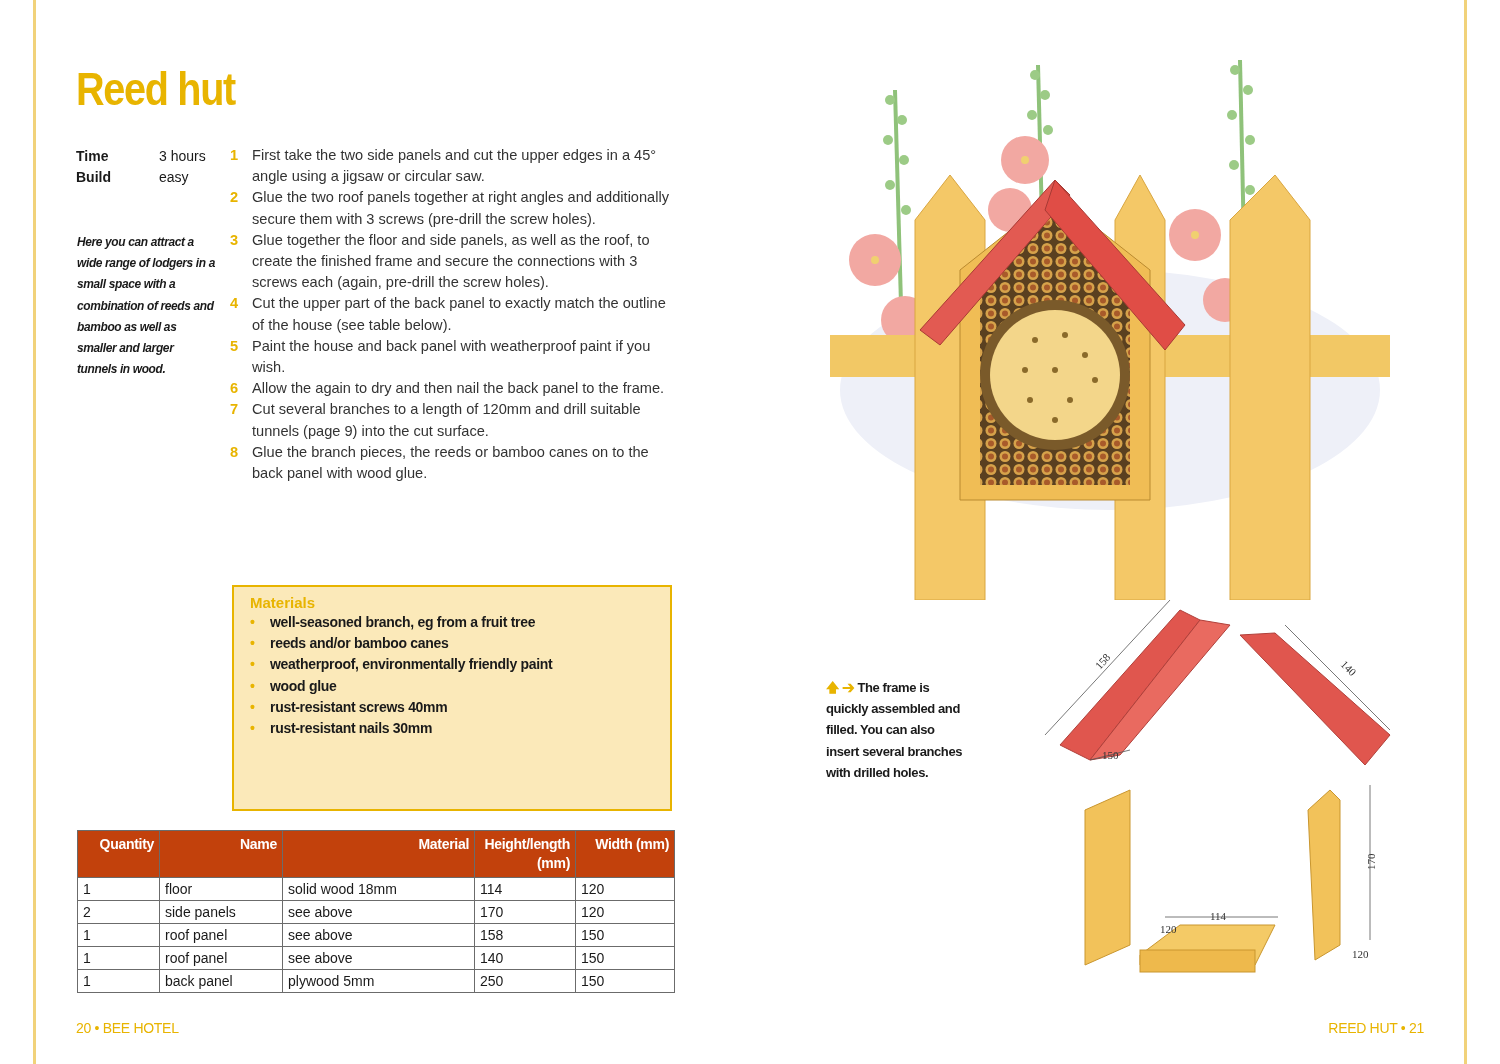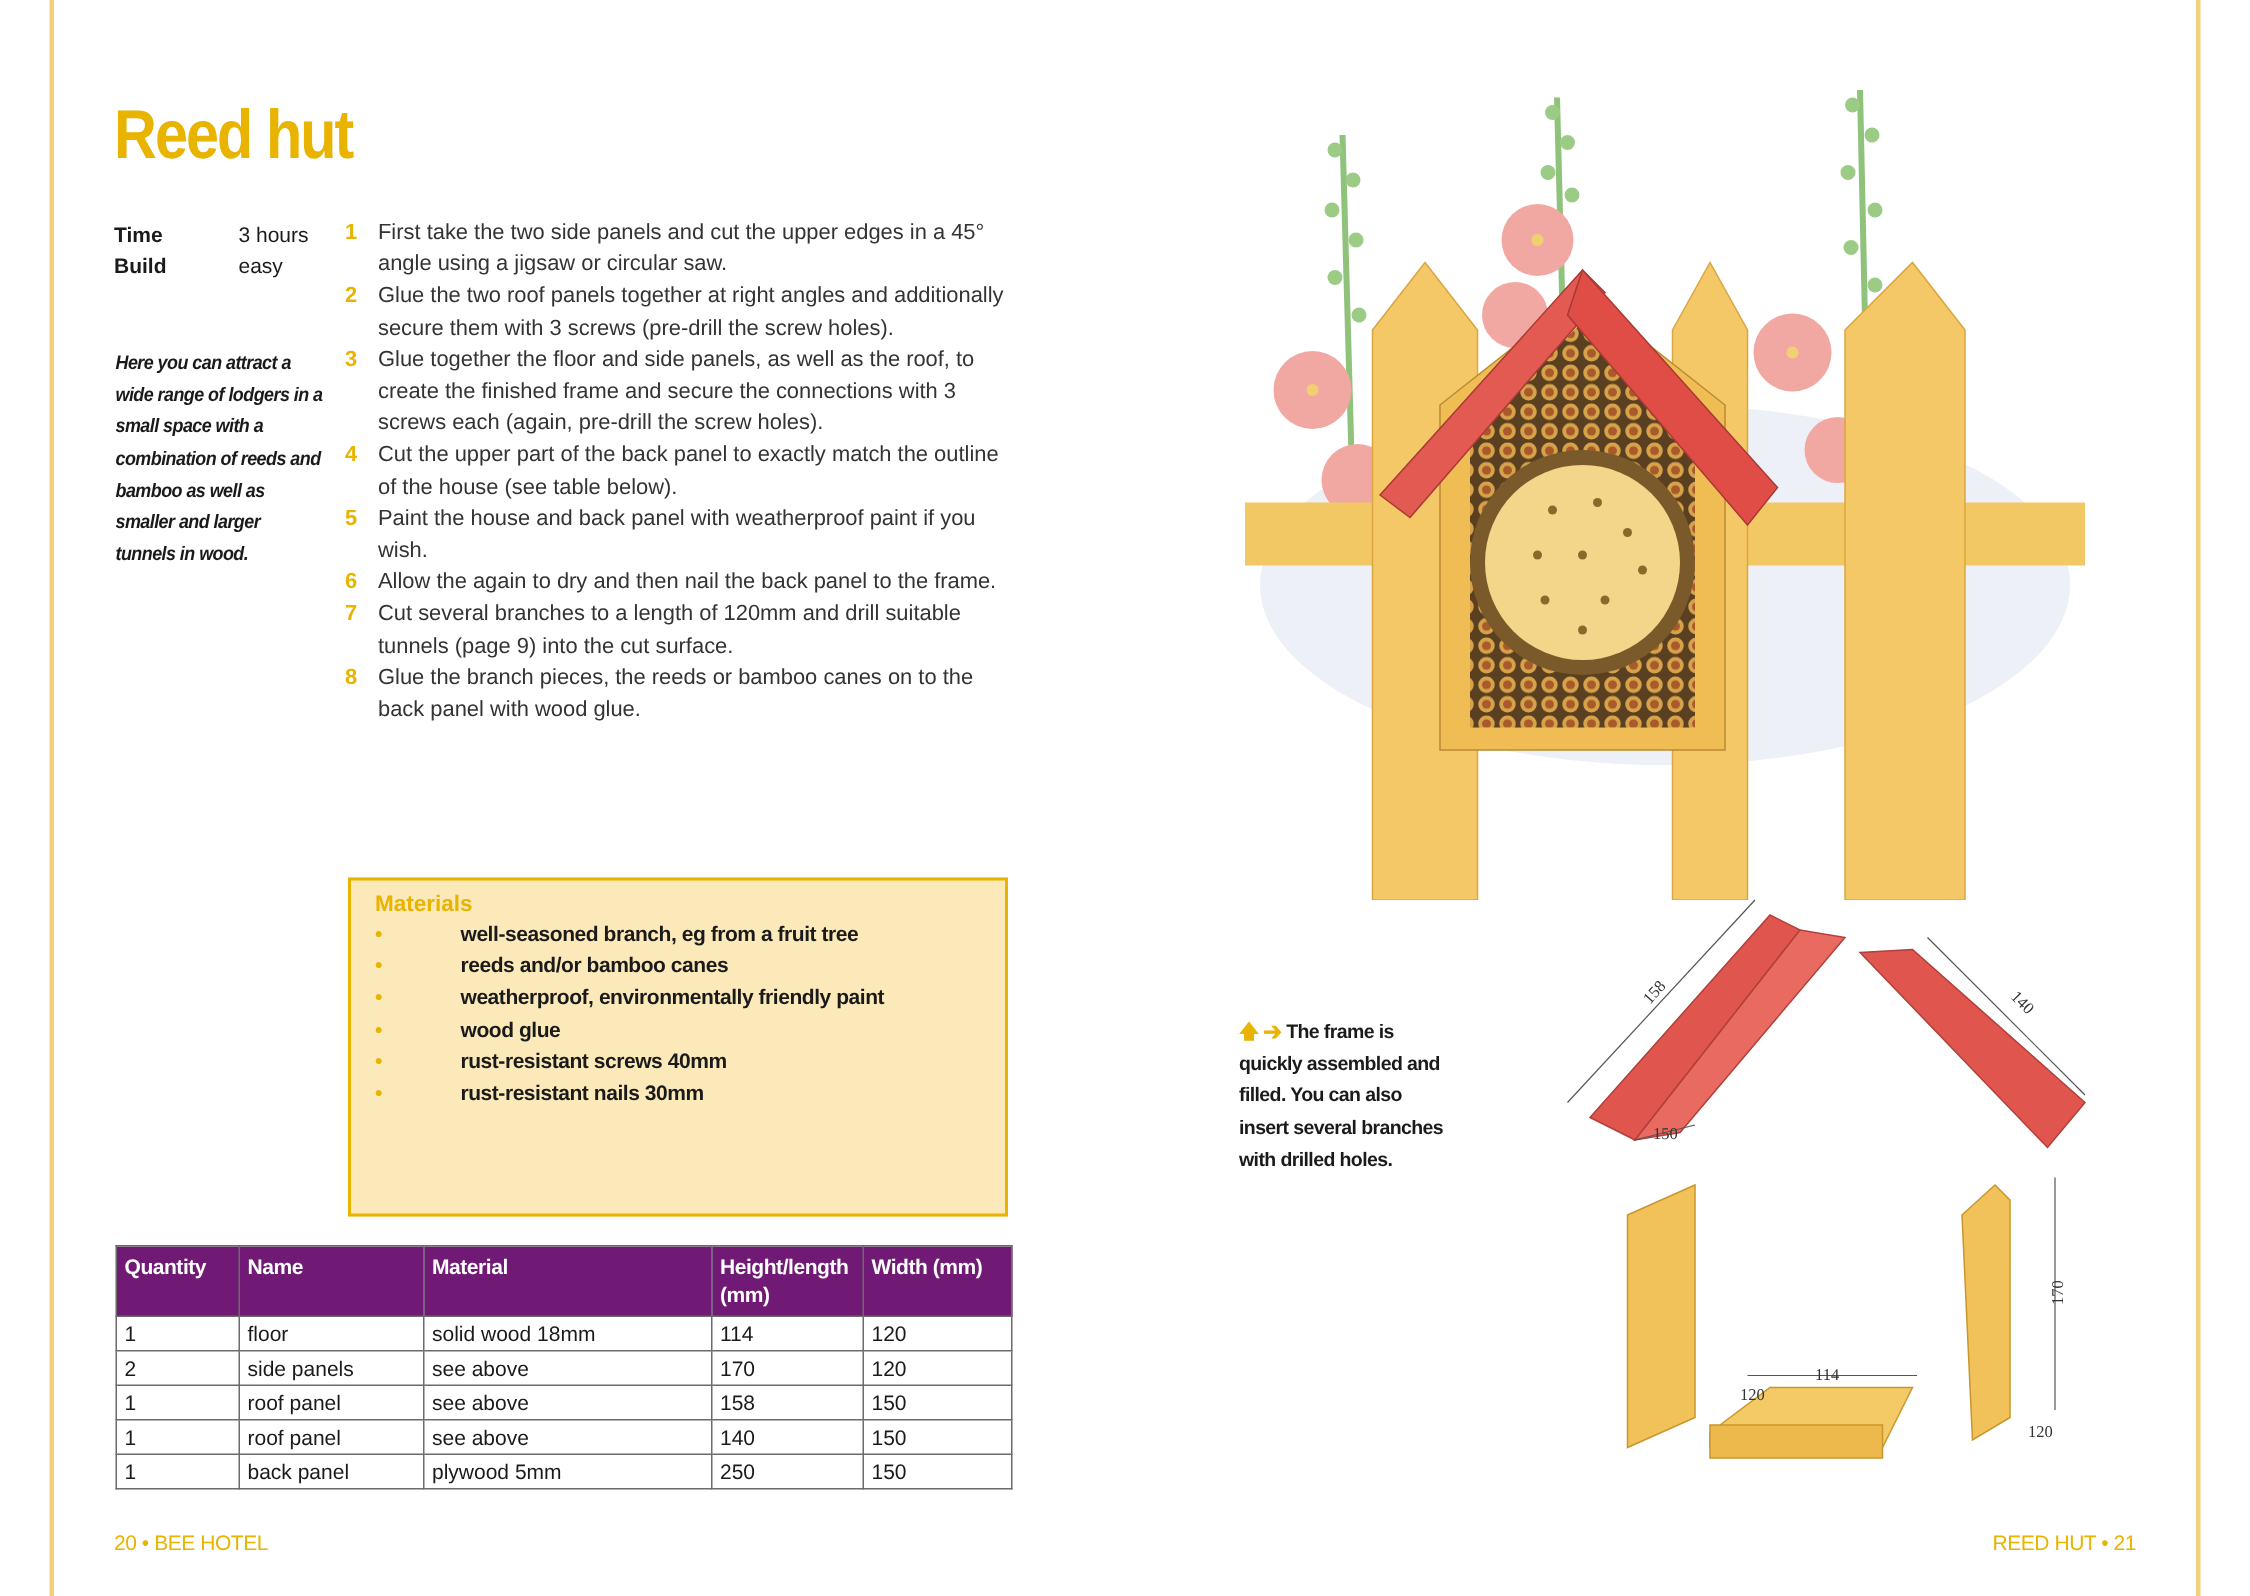--- a/index.html
+++ b/index.html
@@ -16,25 +16,25 @@
   .intro { position:absolute; left:77px; top:231px; width:140px; font-size:13px; line-height:21.2px;
            font-style:italic; font-weight:bold; letter-spacing:-0.4px; transform:scaleX(0.92); transform-origin:left top; width:150px; }
   .steps { position:absolute; left:230px; top:145px; width:440px; font-size:14.6px; line-height:21.2px; color:#333; }
   .step { display:flex; }
   .step .n { width:22px; flex:none; color:#e8b400; font-weight:bold; }
   .step .t { flex:1; }
   .materials { position:absolute; left:232px; top:585px; width:440px; height:226px; box-sizing:border-box;
                border:2px solid #e8b400; background:#fbe9b9; padding:7px 16px; }
   .materials h3 { margin:0; font-size:15px; color:#e8b400; font-weight:bold; line-height:18px; }
   .materials ul { list-style:none; margin:0; padding:0; font-size:14px; line-height:21.2px; font-weight:bold; letter-spacing:-0.3px; }
-  .materials li { display:flex;gap:37px; }
+  .materials li { display:flex; }
   .materials li .b { width:20px; flex:none; color:#e8b400; font-size:14px; }
   .materials li .b::before { content:"•"; }
   table.parts { position:absolute; left:77px; top:830px; width:598px; border-collapse:collapse; font-size:14px; }
-  table.parts th { background:#701a75; color:#fff; text-align:left; font-weight:bold; padding:4px 5px; vertical-align:top;
+  table.parts th { background:#c2410c; color:#fff; text-align:right; font-weight:bold; padding:4px 5px; vertical-align:top;
                    line-height:19px; height:36px; border:1px solid #6b6b6b; letter-spacing:-0.3px; }
   table.parts td { border:1px solid #6b6b6b; padding:1px 5px; height:20px; line-height:20px; color:#1a1a1a; }
   .footer-left, .footer-right { position:absolute; top:1020px; font-size:14px; font-weight:normal; color:#e8b400; letter-spacing:-0.3px; }
   .footer-left { left:76px; }
   .footer-right { right:76px; }
   .caption { position:absolute; left:826px; top:677px; width:140px; font-size:13px; line-height:21.2px; font-weight:bold; letter-spacing:-0.4px; }
   .caption .arr { color:#e8b400; }
   .illus { position:absolute; left:830px; top:60px; width:560px; height:540px; }
   .diagram { position:absolute; left:1030px; top:595px; width:420px; height:390px; }
 </style>

